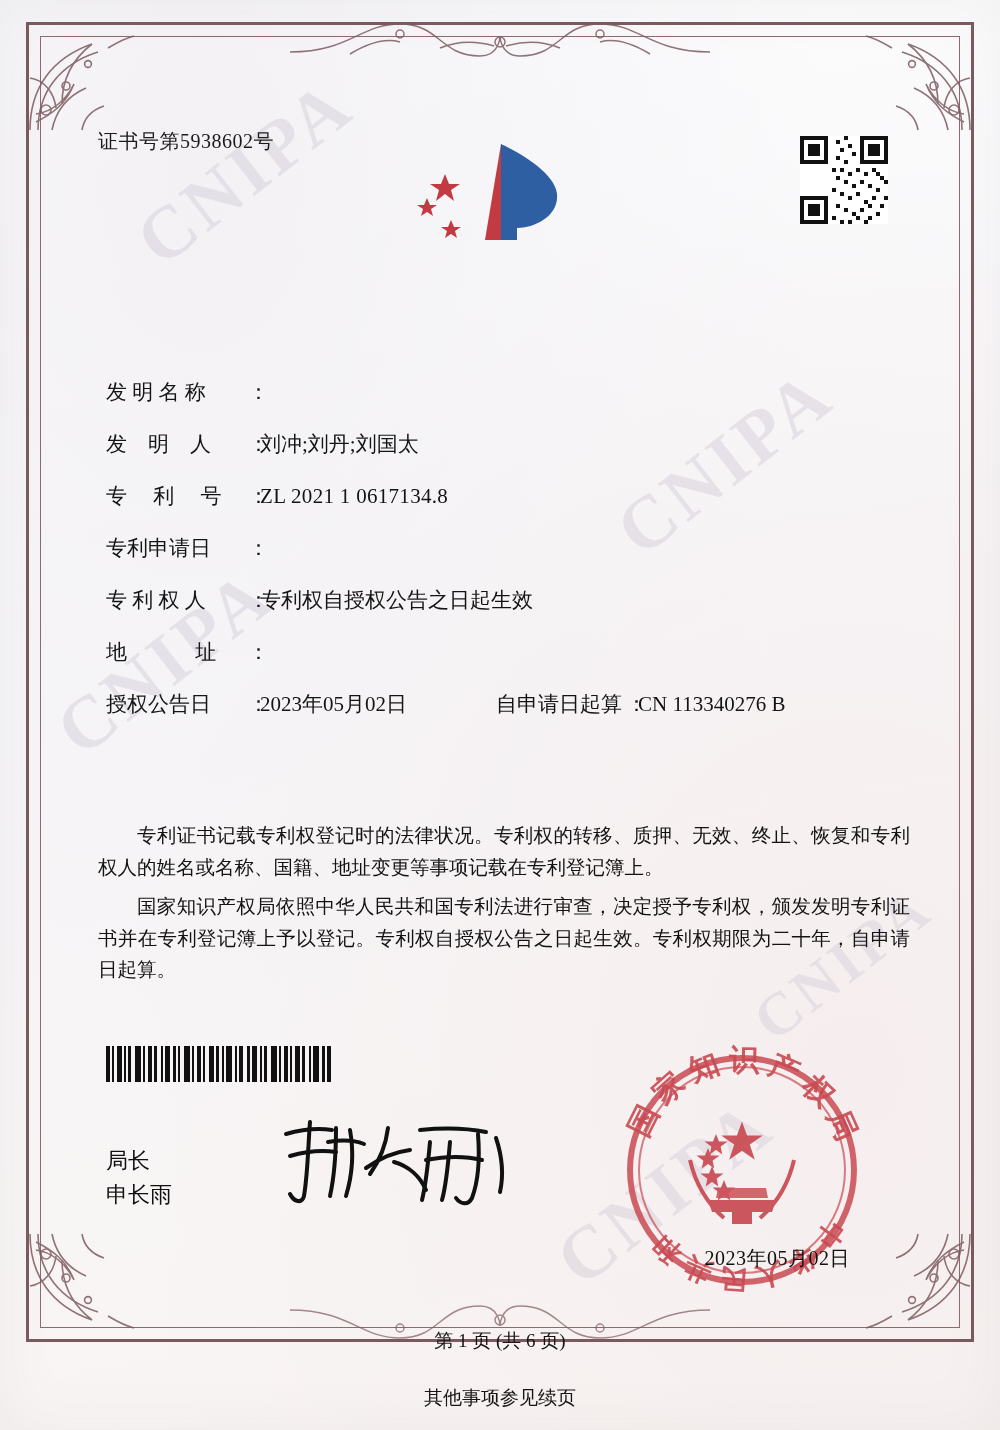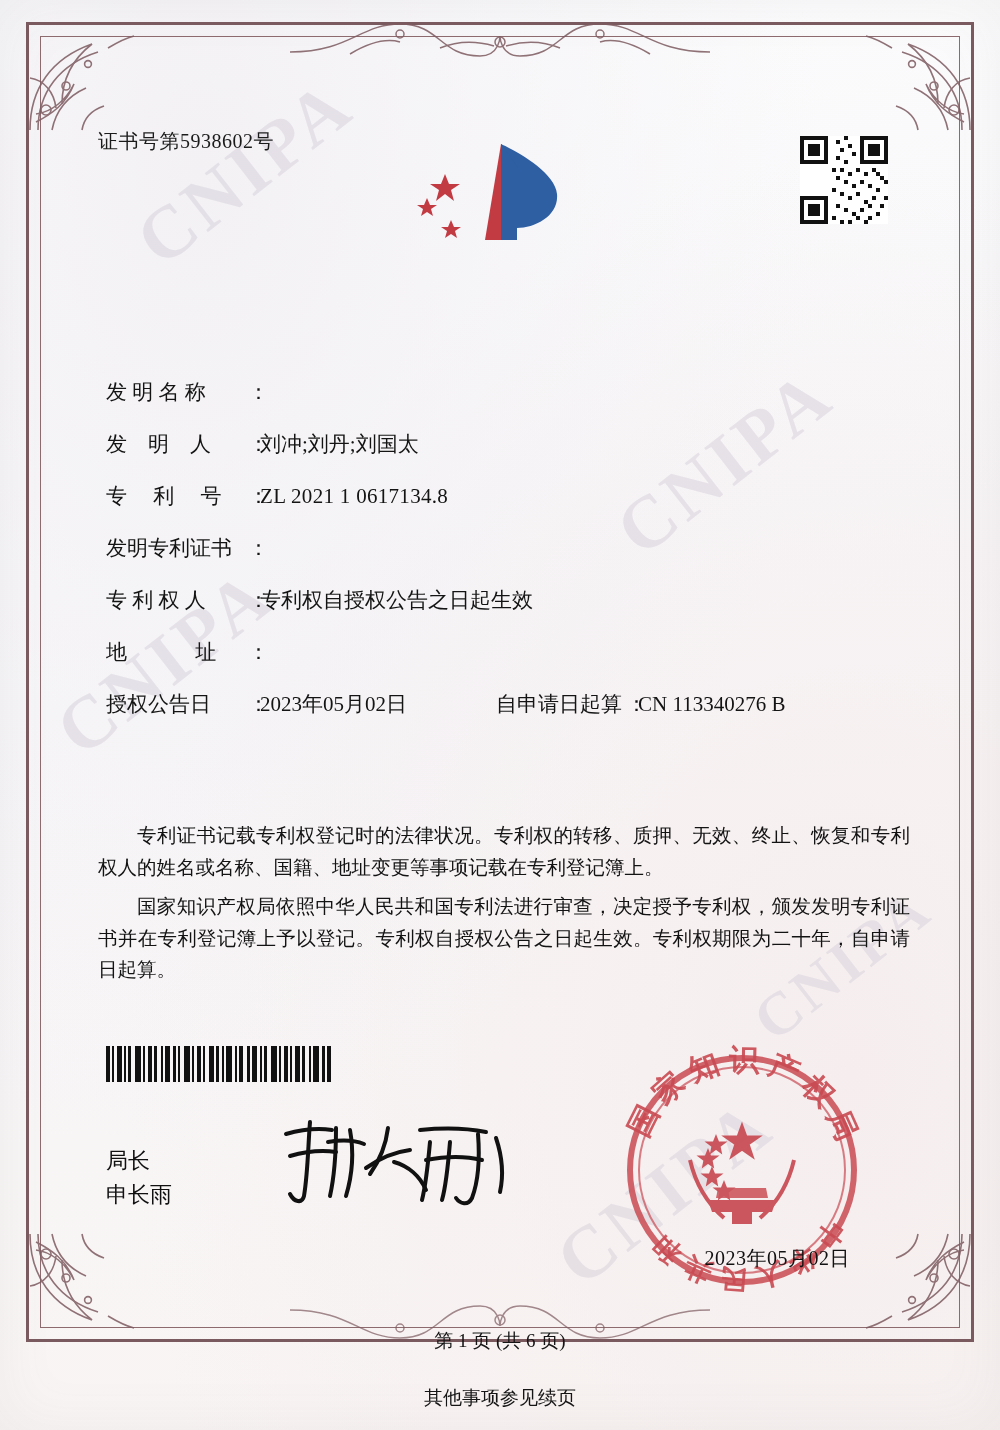--- a/index.html
+++ b/index.html
@@ -482,21 +482,21 @@
         <span class="field-value">刘冲;刘丹;刘国太</span>
       </div>
 
       <div class="field-row">
         <span class="field-label">专　 利　 号</span>
         <span class="field-colon">：</span>
         <span class="field-value pat-num-val">ZL 2021 1 0617134.8</span>
       </div>
 
       <div class="field-row">
-        <span class="field-label">发明专利证书</span>
+        <span class="field-label">专利申请日</span>
         <span class="field-colon">：</span>
       </div>
 
       <div class="field-row">
         <span class="field-label">专 利 权 人</span>
         <span class="field-colon">：</span>
         <span class="field-value">专利权自授权公告之日起生效</span>
       </div>
 
       <div class="field-row">

